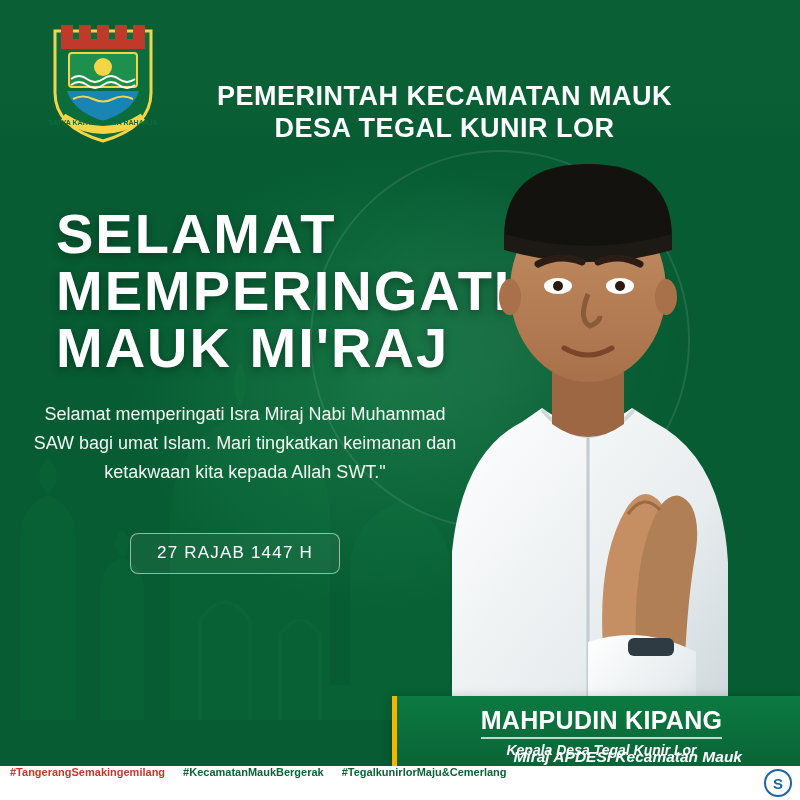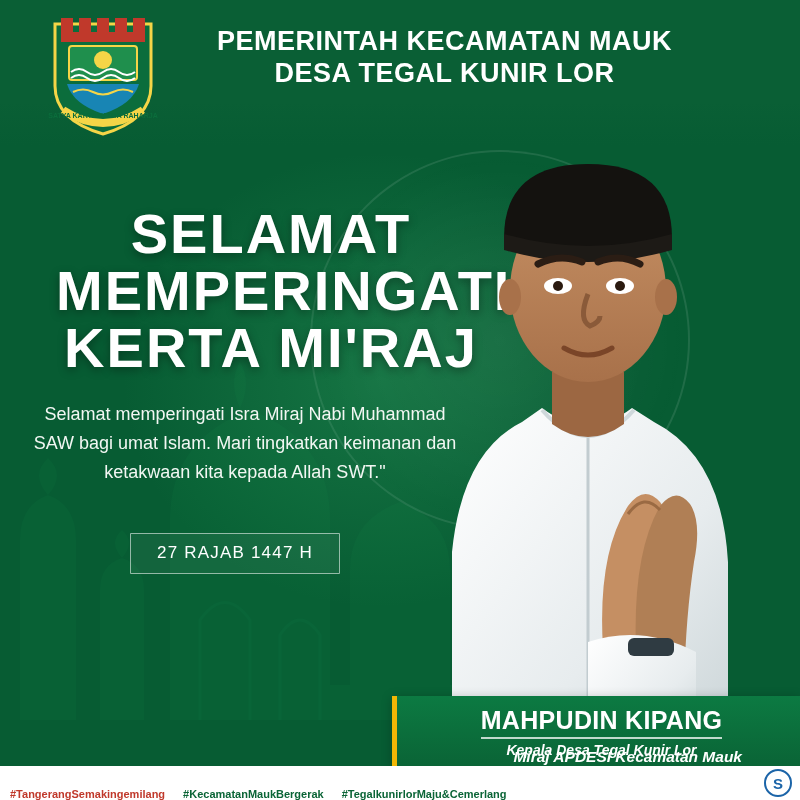--- a/index.html
+++ b/index.html
@@ -39,21 +39,21 @@
     width: 520px; height: 460px;
     background: radial-gradient(ellipse at center, rgba(60,180,110,.28) 0%, rgba(60,180,110,0) 70%);
     pointer-events: none;
   }
 
   
   .header {
     position: absolute;
     left: 0; top: 0; right: 0; height: 145px;
     background: linear-gradient(180deg, #0a5f35 0%, #0a5f35 70%, rgba(10,95,53,0) 100%);
-    display: flex; align-items: flex-start; padding-left: 33px;
+    display: flex; align-items: flex-end; padding-left: 33px;
   }
   .logo {
     margin: 10px 0 0 14px;
     width: 112px; height: 128px;
     position: relative; flex: none;
   }
   .header-text {
     flex: 1;
     padding: 26px 70px 0 0;
     text-align: center;
@@ -66,21 +66,20 @@
   .header-text .l2 {
     font-size: 27px; font-weight: bold; letter-spacing: .5px;
     line-height: 1.18; 
   }
 
   
   .headline {
     position: absolute;
     left: 56px; top: 205px;
     width: 430px;
-    text-align: center;
     color: #ffffff;
     text-shadow: 0 3px 10px rgba(0,0,0,.35);
   }
   .headline div {
     font-weight: bold;
     font-size: 56px;
     line-height: 1.02;
     letter-spacing: 2px;
   }
   .headline .h3 { white-space: nowrap; }
@@ -93,21 +92,21 @@
     color: #f2f7f3;
     font-size: 18px;
     line-height: 1.62;
   }
 
   .date-badge {
     position: absolute;
     left: 130px; top: 533px;
     padding: 9px 26px 10px;
     border: 1.5px solid rgba(255,255,255,.55);
-    border-radius: 1px;
+    border-radius: 8px;
     color: #ffffff;
     font-size: 17px;
     letter-spacing: 1.2px;
     background: rgba(255,255,255,.05);
   }
 
   
   .person {
     position: absolute;
     right: 18px; bottom: 38px;
@@ -134,21 +133,21 @@
   .nameplate .role {
     font-size: 14px; font-style: italic; font-weight: bold;
     margin-top: 3px;
   }
 
   
   .footer {
     position: absolute;
     left: 0; right: 0; bottom: 0; height: 34px;
     background: #ffffff;
-    display: flex; align-items: flex-end;
+    display: flex; align-items: flex-start;
     padding: 0 10px;
   }
   .hashtags { display: flex; align-items: center; gap: 18px; }
   .hashtags span { font-size: 11px; font-weight: bold; color: #0a6436; white-space: nowrap; }
   .hashtags span:first-child { color: #c0392b; }
   .footer-extra {
     position: absolute;
     right: 58px; bottom: 34px;
     color: #ffffff; font-size: 15.5px; font-weight: bold; font-style: italic;
   }
@@ -211,21 +210,21 @@
     </div>
     <div class="header-text">
       <div class="l1">PEMERINTAH KECAMATAN MAUK</div>
       <div class="l2">DESA TEGAL KUNIR LOR</div>
     </div>
   </div>
 
   <div class="headline">
     <div class="h1">SELAMAT</div>
     <div class="h2">MEMPERINGATI</div>
-    <div class="h3">KERTA MI'RAJ</div>
+    <div class="h3">MAUK MI'RAJ</div>
   </div>
 
   <div class="paragraph">Selamat memperingati Isra Miraj Nabi Muhammad SAW bagi umat Islam. Mari tingkatkan keimanan dan ketakwaan kita kepada Allah SWT."</div>
 
   <div class="date-badge">27 RAJAB 1447 H</div>
 
   <svg class="person" viewBox="0 0 390 640">
     <defs>
       <linearGradient id="shirt" x1="0" y1="0" x2="1" y2="1">
         <stop offset="0%" stop-color="#ffffff"></stop>

